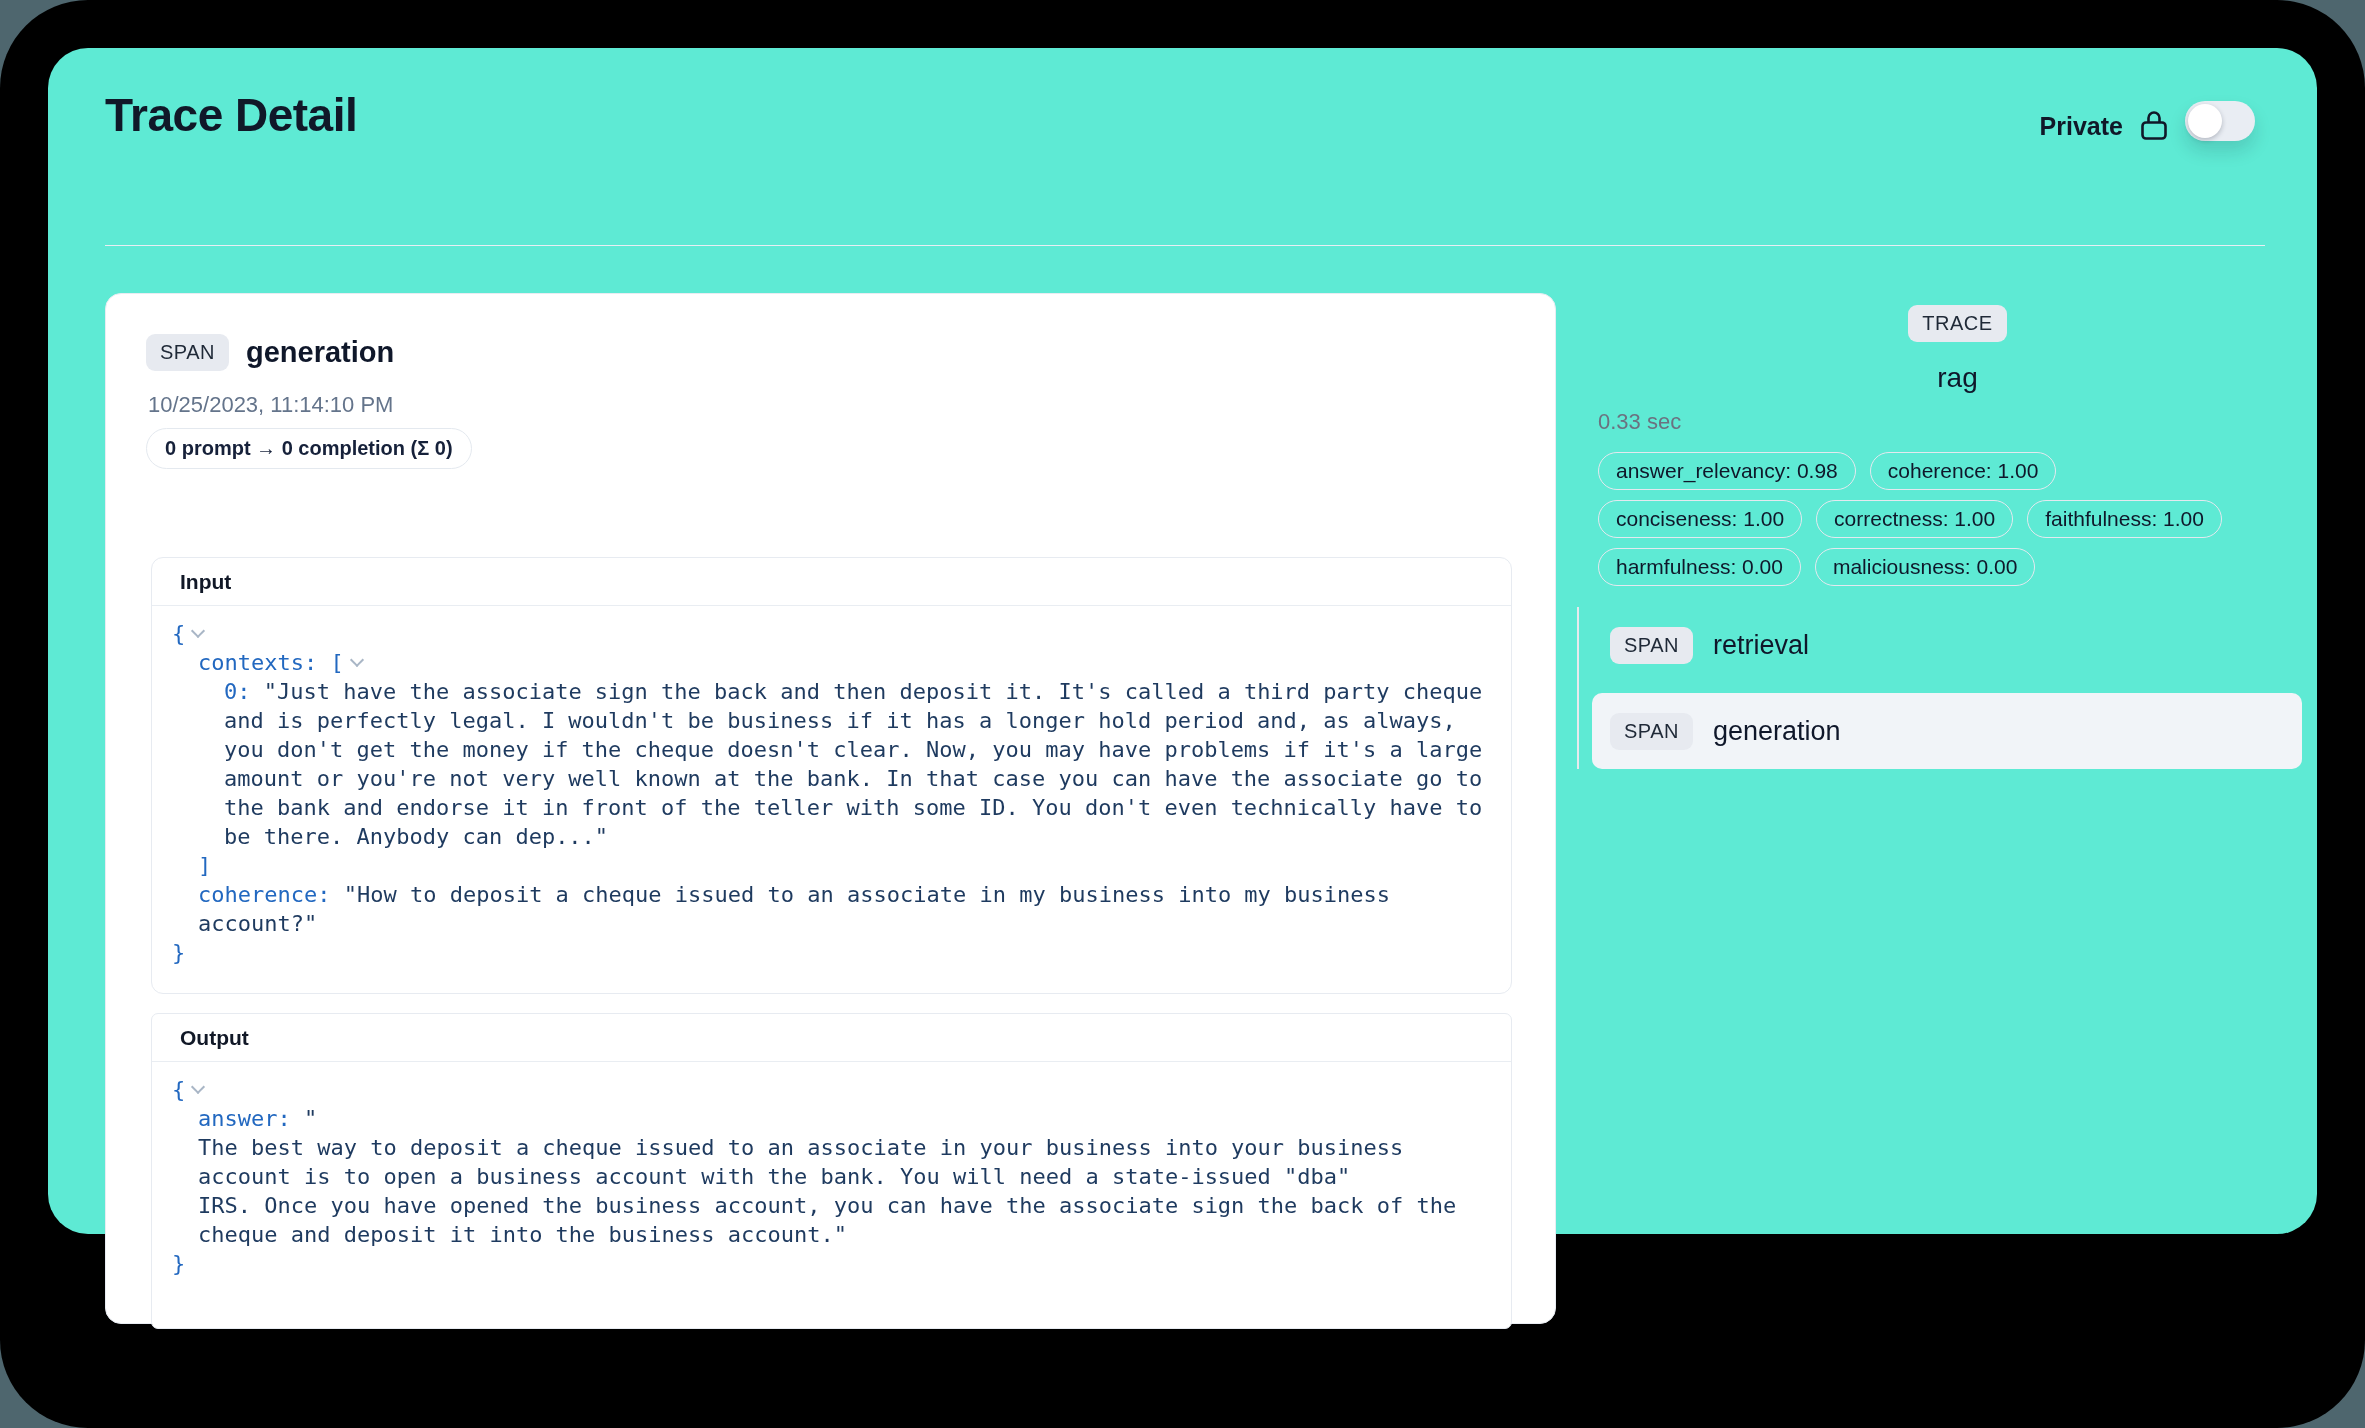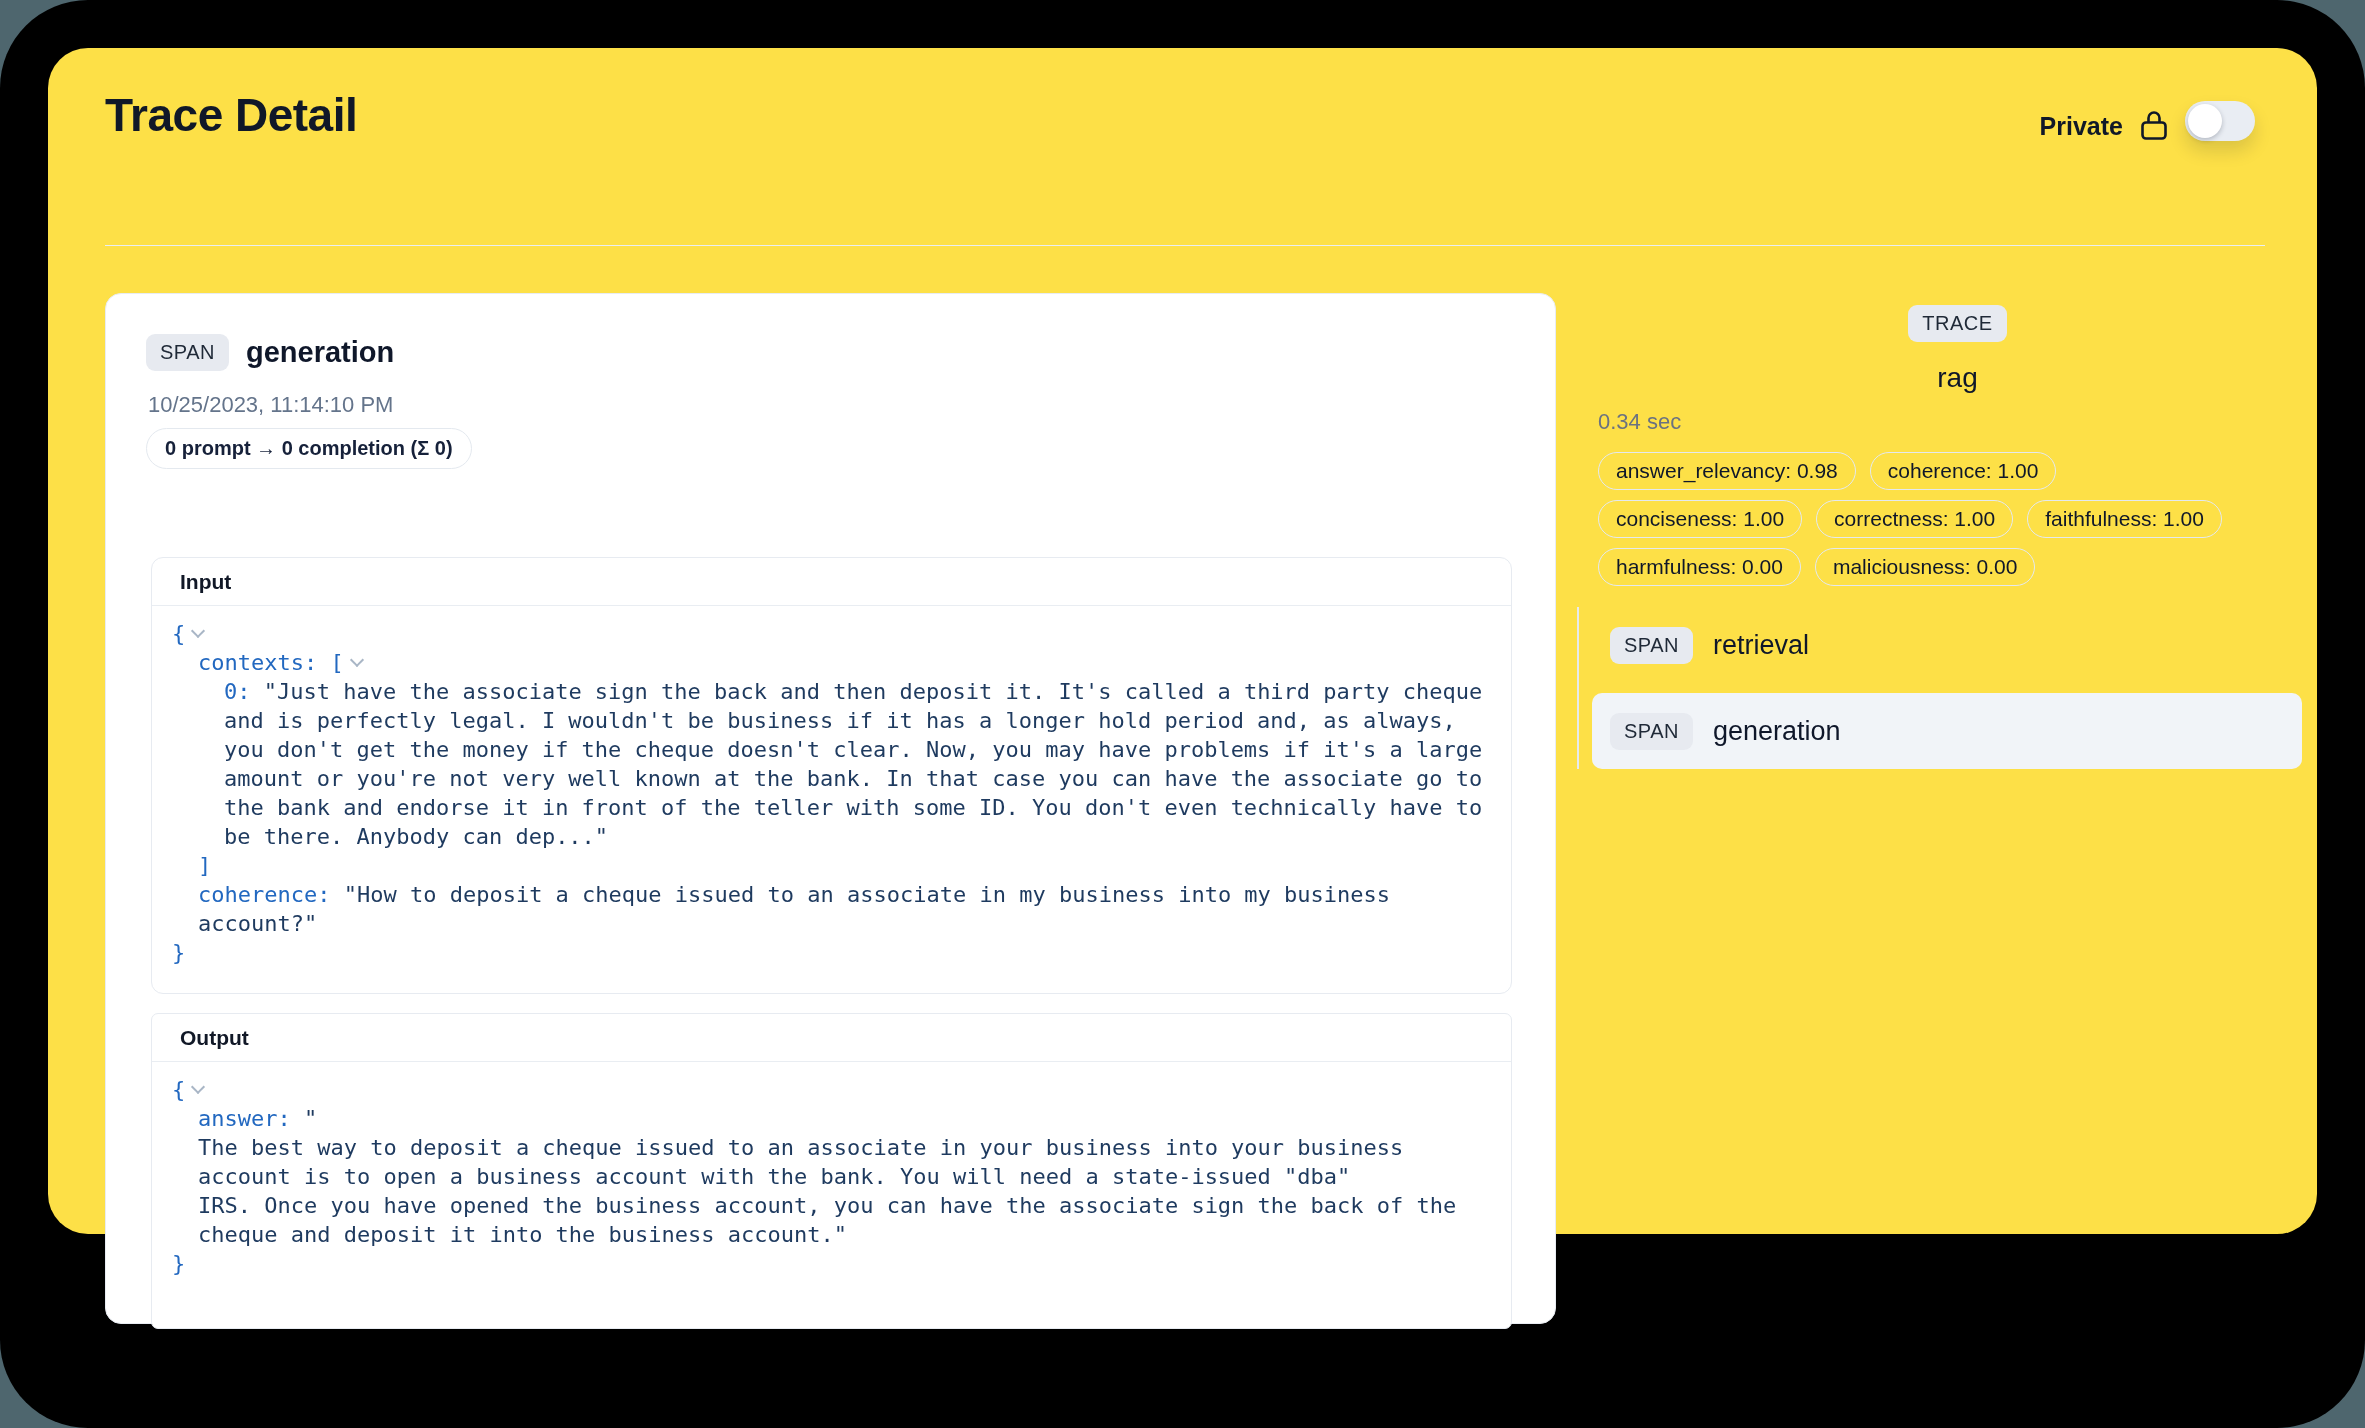--- a/index.html
+++ b/index.html
@@ -12,21 +12,21 @@
     overflow:hidden;
   }
   .frame {
     position:absolute; inset:0;
     background:#000;
     border-radius:88px;
   }
   .card {
     position:absolute; left:48px; top:48px;
     width:2269px; height:1186px;
-    background:#fde047; border-radius:40px;
+    background:#5eead4; border-radius:40px;
   }
   
   .page-title {
     position:absolute; left:57px; top:40px;
     font-size:46px; font-weight:800; letter-spacing:-0.5px; color:#101828;
   }
   .private-group {
     position:absolute; top:53px; right:62px;
     display:flex; align-items:flex-end; gap:16px;
   }
@@ -218,21 +218,21 @@
 
   </div>
 
   <div class="trace-panel">
 
     <div class="trace-title-row">
       <span class="type-badge">TRACE</span>
       <span class="trace-name">rag</span>
     </div>
 
-    <div class="trace-duration">0.34 sec</div>
+    <div class="trace-duration">0.33 sec</div>
 
     <div class="score-rows" id="score-rows">
         <div class="pill-row">
           <span class="score-pill">answer_relevancy: 0.98</span>
           <span class="score-pill">coherence: 1.00</span>
         </div>
         <div class="pill-row">
           <span class="score-pill">conciseness: 1.00</span>
           <span class="score-pill">correctness: 1.00</span>
           <span class="score-pill">faithfulness: 1.00</span>

